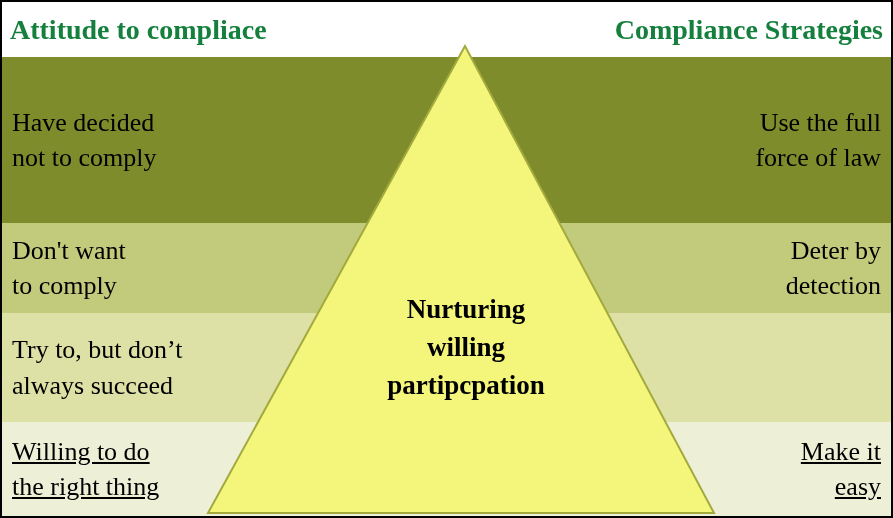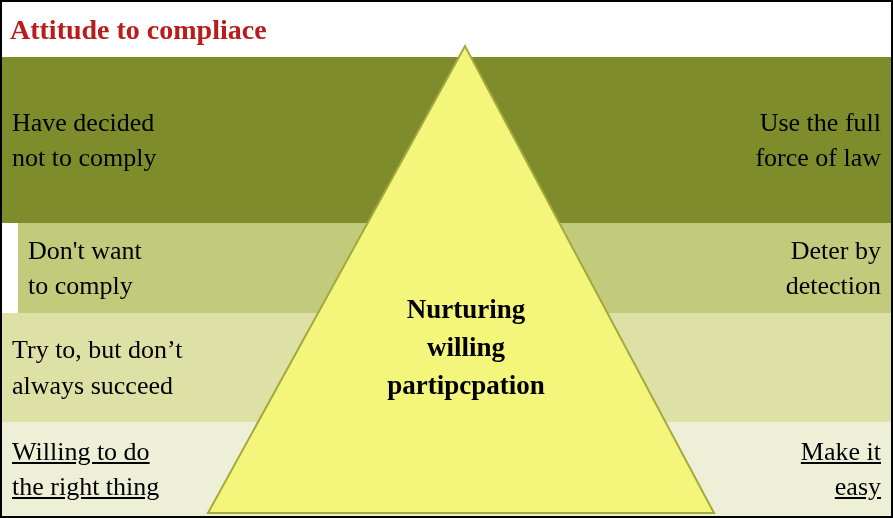--- a/index.html
+++ b/index.html
@@ -10,51 +10,52 @@
     border:2px solid #000;
     background:#fff;
     font-family:"Liberation Serif", serif;
     overflow:hidden;
   }
   .header {
     position:absolute; top:0; left:0; right:0; height:55px;
     display:flex; justify-content:space-between; align-items:center;
     padding:0 8px; box-sizing:border-box; background:#fff;
   }
-  .header-label { font-weight:bold; font-size:28px; color:#b91c1c; }
+  .header-label { font-weight:bold; font-size:28px; color:#15803d; }
   .bands {
     position:absolute; top:55px; left:0; right:0; bottom:0;
     display:flex; flex-direction:column;
   }
   .band {
     position:relative;
     display:flex; justify-content:space-between; align-items:center;
     box-sizing:border-box; padding:2px 10px;
     font-size:26px; line-height:1.35; color:#000;
   }
   .band-1 { height:166px; }
-  .band-2 { height:90px;margin-left:16px; }
+  .band-2 { height:90px; }
   .band-3 { height:109px; }
   .band-4 { flex:1;text-decoration:underline; }
   .attitude { white-space:pre-line; text-align:left; }
   .strategy { white-space:pre-line; text-align:right; }
   .pyramid-svg { position:absolute; top:0; left:0; pointer-events:none; }
   .center-label {
     position:absolute; top:289px; left:314px; width:300px;
     text-align:center; font-weight:bold; font-size:27px;
     line-height:1.4; color:#000; white-space:pre-line;
   }
 </style>
 </head>
 <body>
 
 <div class="figure">
 
   <div class="header">
     <span class="header-label">Attitude to compliace</span>
+    <span class="header-label">Compliance Strategies</span>
   </div>
 
   <div class="bands">
     <div class="band band-1" style="background: rgb(127, 140, 43);">
       <span class="attitude">Have decided
 not to comply</span>
       <span class="strategy">Use the full
 force of law</span>
     </div>
     <div class="band band-2" style="background: rgb(194, 202, 123);">

